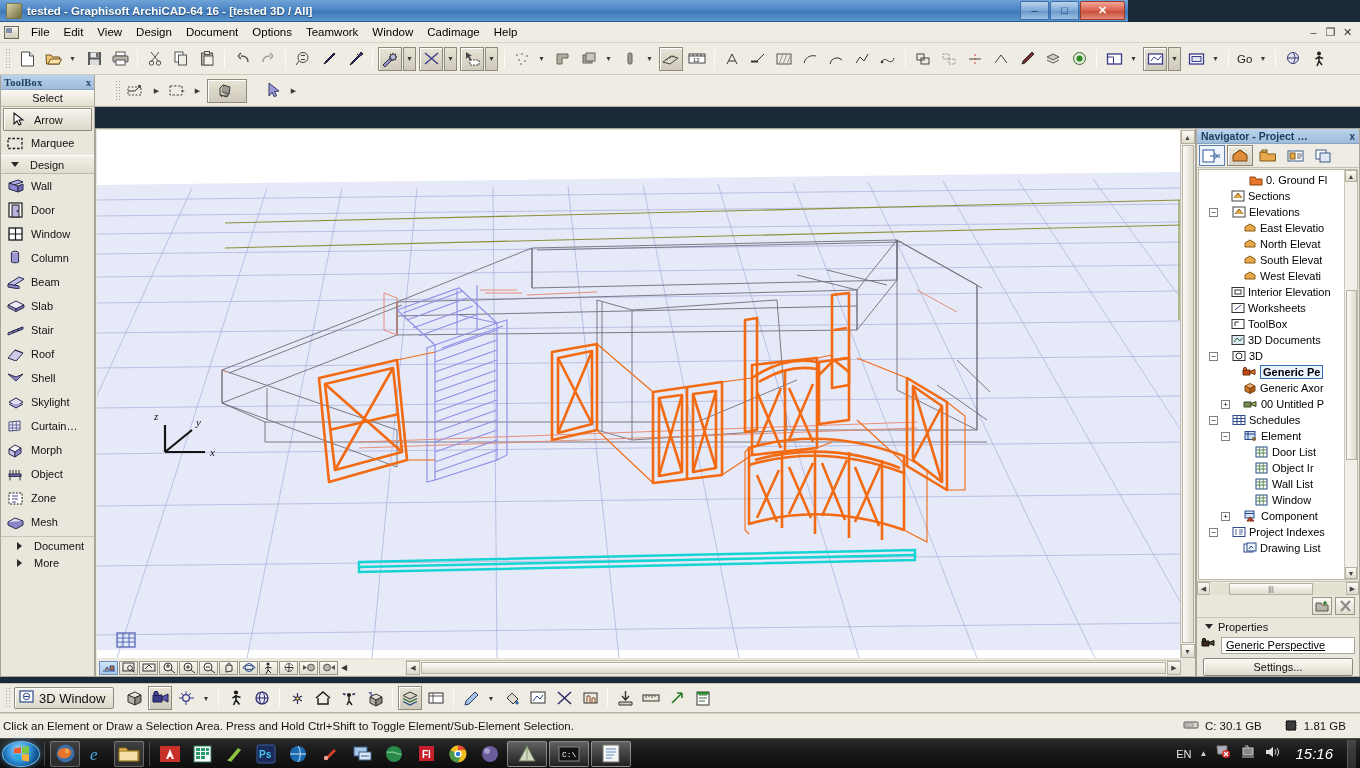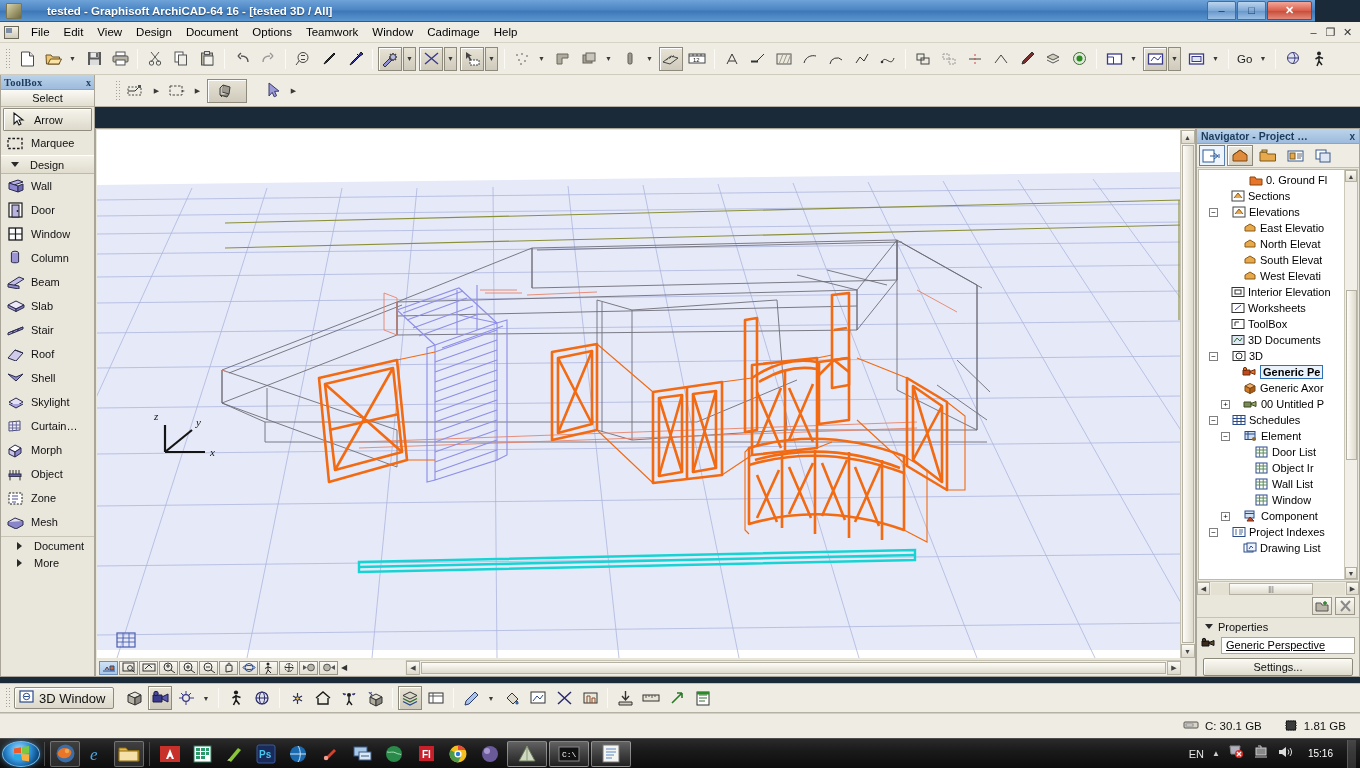--- a/index.html
+++ b/index.html
@@ -5,23 +5,23 @@
   * { box-sizing: border-box; margin:0; padding:0; }
   html, body {
     width:1360px; height:768px; overflow:hidden;
     font-family:"Liberation Sans", sans-serif;
     background:#1b2a38;
   }
   
   #app { position:relative; width:1360px; height:768px; }
 
   .titlebar {
-    position:absolute; left:0; top:0; width:1315px; height:22px;
+    position:absolute; left:0; top:0; width:1128px; height:22px;
     background:linear-gradient(180deg,#6ea3d8 0%,#4d86c4 45%,#3f78b8 55%,#5b97d0 100%);
-    display:flex; align-items:center; border-bottom:1px solid #2d5a8e;gap:20px;
+    display:flex; align-items:center; border-bottom:1px solid #2d5a8e;
   }
   .titlebar .tb-ico {
     width:16px; height:16px; margin:0 5px 0 6px;
     background:linear-gradient(135deg,#d8d4b0,#9a9468 60%,#6e6a44);
     border:1px solid #7a7550; border-radius:1px;
   }
   .titlebar .tb-text {
     font-size:11.5px; color:#fff; text-shadow:0 1px 1px rgba(0,0,0,.55);
     font-weight:bold; white-space:nowrap;
   }
@@ -276,21 +276,21 @@
     width:30px; height:26px; display:flex; align-items:center; justify-content:center;
     margin:0 1px; border:1px solid transparent; border-radius:2px;
   }
   .task-ico.pinned { background:rgba(255,255,255,.12); border-color:rgba(255,255,255,.28); }
   .task-ico.running {
     width:40px; background:linear-gradient(180deg,rgba(255,255,255,.28),rgba(255,255,255,.08));
     border-color:rgba(255,255,255,.38);
   }
   .tray { margin-left:auto; display:flex; align-items:center; gap:8px; padding-right:4px; }
   .tray-txt { font-size:11px; color:#e6e6e6; }
-  .clock { font-size:10px; color:#fff; padding:0 6px; }
+  .clock { font-size:15px; color:#fff; padding:0 6px;font-style:italic; }
   .showdesk { width:9px; height:28px; background:rgba(255,255,255,.14); border-left:1px solid #5a5a5a; }
 </style>
 </head>
 <body>
 
 <div id="app">
 
   <div class="titlebar">
     <div class="tb-ico"></div>
     <div class="tb-text">tested - Graphisoft ArchiCAD-64 16 - [tested 3D / All]</div>
@@ -1685,20 +1685,21 @@
     <div class="tbtn">
       <svg width="16" height="16" viewBox="0 0 16 16">
           <rect x="2" y="2" width="12" height="13" fill="#fff" stroke="#333"></rect>
           <path d="M4 5h8M4 8h8M4 11h6" stroke="#3a6a3a"></path>
           <rect x="2" y="2" width="12" height="2.5" fill="#2a8a2a"></rect>
         </svg>
     </div>
   </div>
 
   <div class="statusbar">
+    <span class="status-text">Click an Element or Draw a Selection Area. Press and Hold Ctrl+Shift to Toggle Element/Sub-Element Selection.</span>
     <div class="status-right">
       <div class="status-item">
         <span>
           <svg width="16" height="12" viewBox="0 0 16 12">
               <rect x="1" y="3" width="14" height="6" rx="1" fill="#d8d4c6" stroke="#555"></rect>
               <rect x="3" y="5" width="7" height="2" fill="#fff" stroke="#888"></rect>
             </svg>
         </span>
         <span>C: 30.1 GB</span>
       </div>

